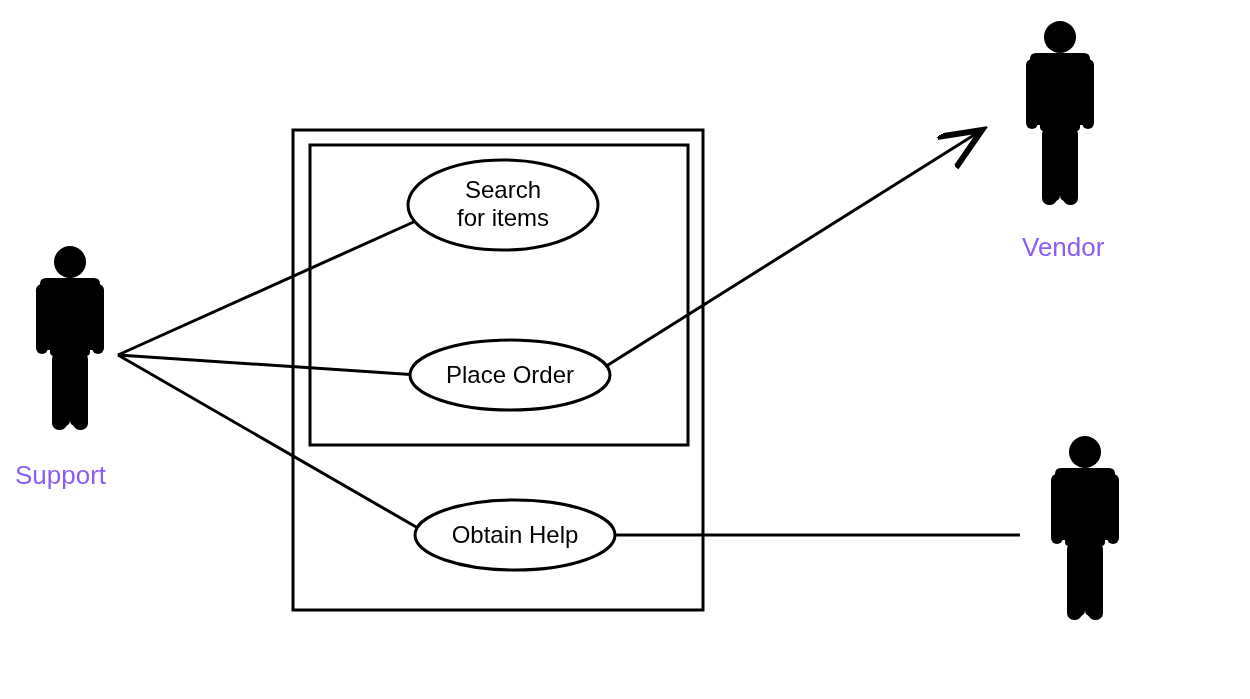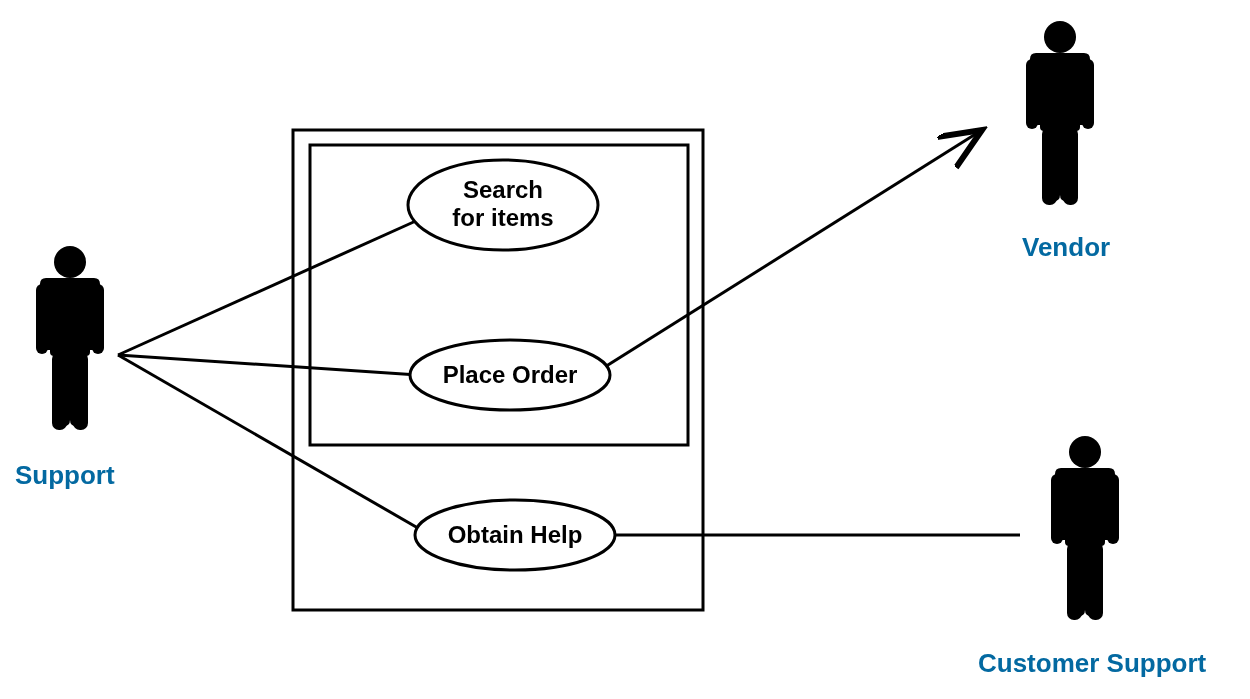--- a/index.html
+++ b/index.html
@@ -7,33 +7,32 @@
     padding: 0;
     width: 1250px;
     height: 699px;
     background: #fff;
     font-family: Arial, Helvetica, sans-serif;
   }
   .stage {
     position: relative;
     width: 1233px;
     height: 699px;
-    font-weight: bold;
   }
   svg.canvas {
     position: absolute;
     left: 0; top: 0;
     width: 1250px; height: 699px;
     overflow: visible;
   }
   .actor-label {
     position: absolute;
     font-family: Arial, sans-serif;
     font-size: 26px;
-    color: #0369a1;
+    color: #8b5cf6;
     text-align: left;
     white-space: nowrap;
   }
   .usecase-text {
     font-family: Arial, sans-serif;
     font-size: 24px;
     fill: #000;
   }
 </style>
 </head>
@@ -121,15 +120,14 @@
   </g>
   <g>
     <use href="#person" x="1085" y="530"></use>
   </g>
 </svg>
 
 <div class="actor-label" style="left:15px; top:460px;">Support</div>
 
 <div class="actor-label" style="left:1022px; top:232px;">Vendor</div>
 
-<div class="actor-label" style="left:978px; top:648px;">Customer Support</div>
 
 </div>
 
 </body></html>

